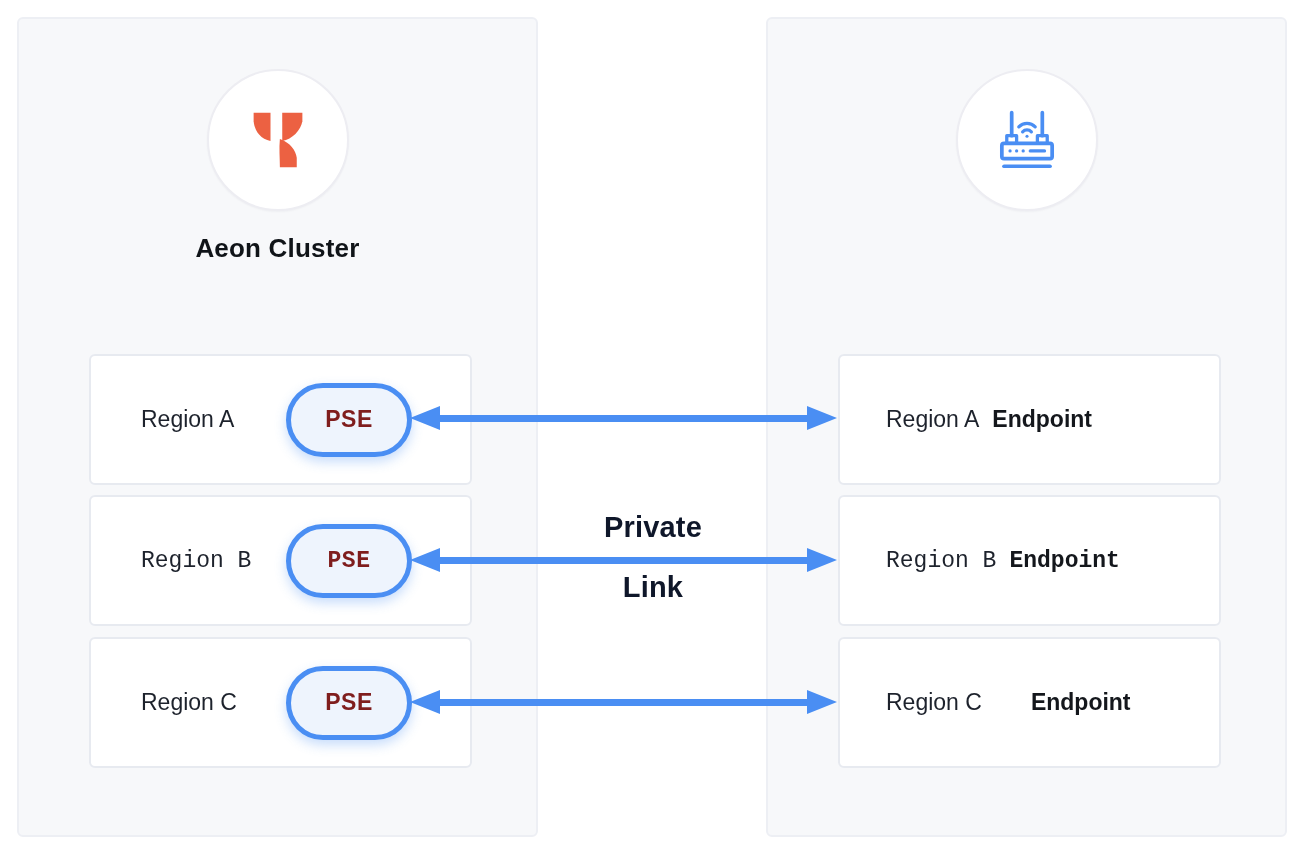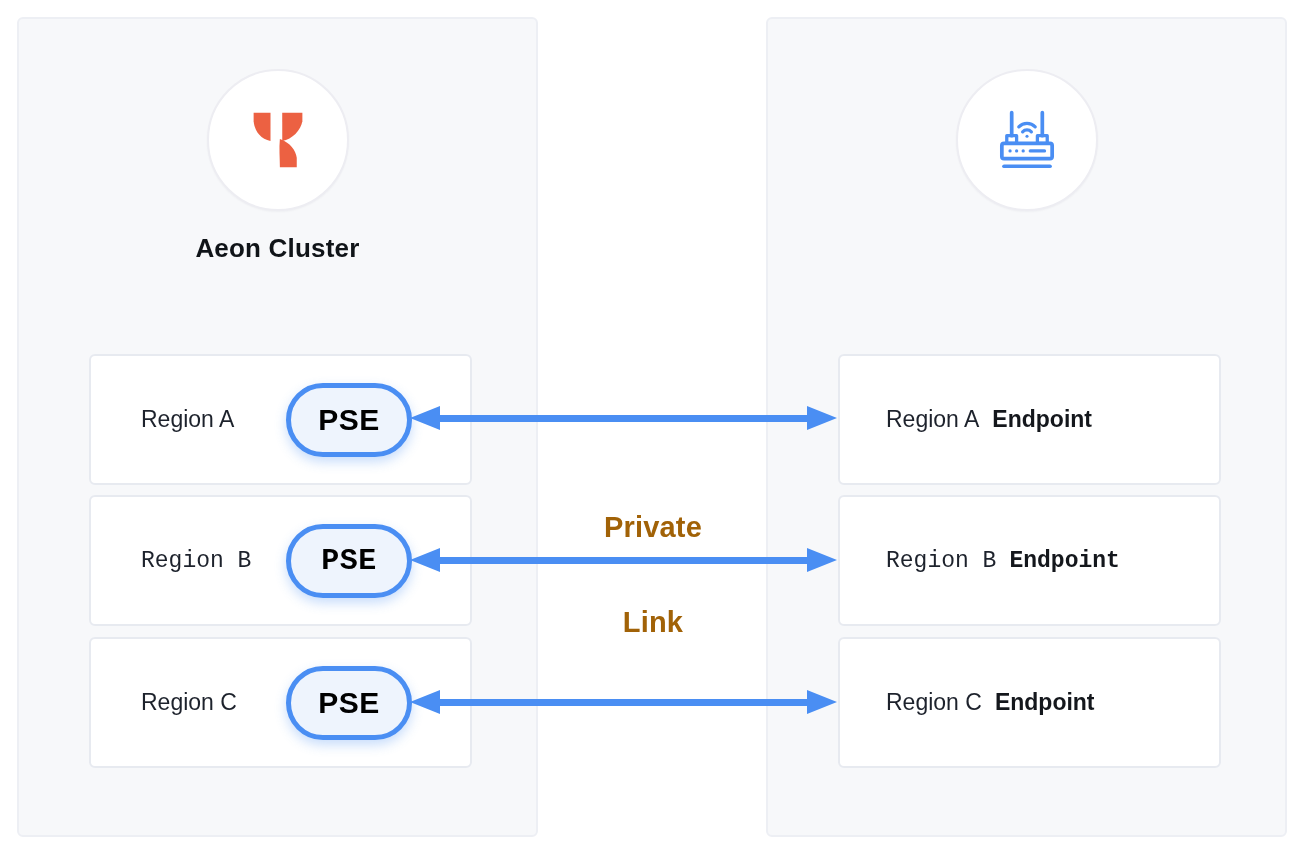--- a/index.html
+++ b/index.html
@@ -30,33 +30,33 @@
     letter-spacing:0.2px;
   }
 
   .row-box {
     position:absolute; left:70px; width:383px; height:131px;
     background:#ffffff; border:2px solid #e7eaf0; border-radius:6px;
     box-sizing:border-box; display:flex; align-items:center;text-align:center;
   }
   .row-0 { top:335px; }
   .row-1 { top:476px;font-family:Liberation Mono, monospace; }
-  .row-2 { top:618px; }
+  .row-2 { top:618px;gap:36px; }
 
   .row-left  { justify-content:space-between; padding:0 58px 0 50px; }
   .row-right { padding:0 0 0 46px; }
 
   .region-label { font-size:23px; color:#1d222c; white-space:nowrap; }
   .endpoint-label { font-size:23px; font-weight:700; color:#14171c; margin-left:13px; white-space:nowrap; }
 
   .pse-pill {
     width:126px; height:74px; box-sizing:border-box;
     border:5px solid #4a8ef3; border-radius:40px; background:#eef4fd;
     display:flex; align-items:center; justify-content:center;
-    font-size:30px; font-weight:700; color:#000000; letter-spacing:0.5px;
+    font-size:23px; font-weight:700; color:#7f1d1d; letter-spacing:0.5px;
     box-shadow:0 5px 12px rgba(74,142,243,0.30);
     flex:0 0 auto;
   }
 
   
   .link-arrow { position:absolute; left:410px; width:427px; height:24px; }
   .arrow-0 { top:406px; }
   .arrow-1 { top:548px; }
   .arrow-2 { top:690px; }
   .link-arrow .shaft {
@@ -65,24 +65,24 @@
   }
   .link-arrow .head {
     position:absolute; top:0; width:0; height:0;
     border-top:12px solid transparent; border-bottom:12px solid transparent;
   }
   .link-arrow .head-left  { left:0;  border-right:30px solid #4a8ef3; }
   .link-arrow .head-right { right:0; border-left:30px solid #4a8ef3; }
 
   .plink-label {
     position:absolute; left:520px; width:266px; text-align:center;
-    font-size:29px; font-weight:700; color:#a16207; letter-spacing:0.2px;
+    font-size:29px; font-weight:700; color:#0f172a; letter-spacing:0.2px;
   }
   .plink-top    { top:511px; }
-  .plink-bottom { top:571px;margin-top:35px; }
+  .plink-bottom { top:571px; }
 
   .icon-svg { display:block; }
 </style>
 </head>
 <body>
 
 <div class="stage">
 
   <div class="panel panel-left">
     <div class="badge-circle">

